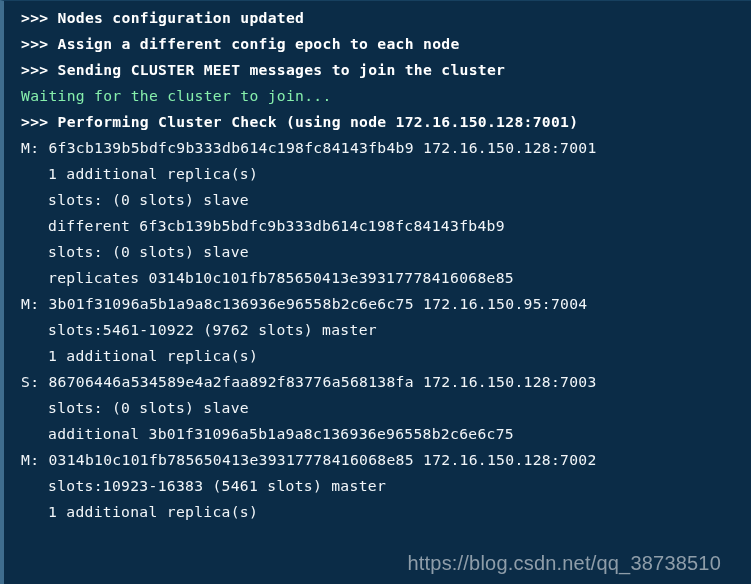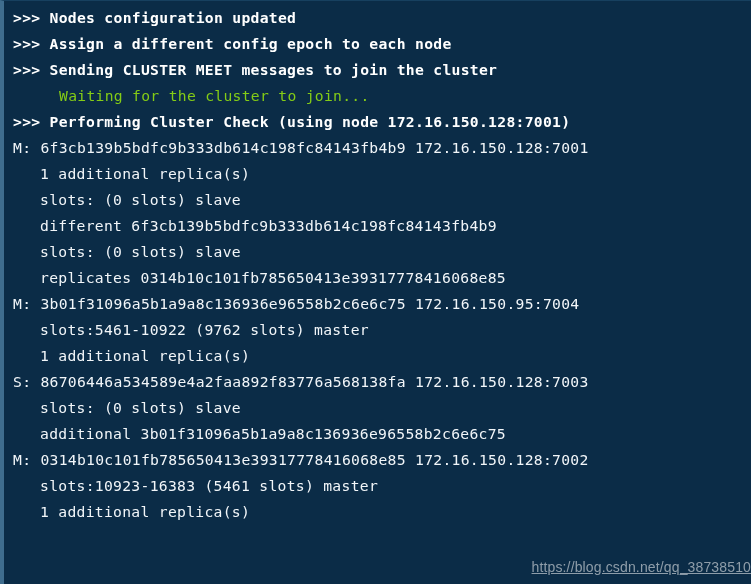--- a/index.html
+++ b/index.html
@@ -15,58 +15,56 @@
     font-family: "DejaVu Sans Mono", "Liberation Mono", monospace;
   }
   #terminal {
     position: relative;
     width: 751px;
     height: 584px;
     background: #0b2c47;
     box-sizing: border-box;
     border-left: 4px solid #3f6d8e;
     border-top: 1px solid #17405f;
-    padding: 4px 0 0 0;
+    padding: 4px 0 0 8px;
     overflow: hidden;
   }
   .line {
     display: block;
     height: 26px;
     line-height: 26px;
     font-size: 14.7px;
     letter-spacing: 0.02em;
     white-space: pre;
     padding-left: 9px;
     color: #e9eef2;
   }
   .line.bold {
     font-weight: bold;
     color: #ffffff;
   }
   .line.plain {
     font-weight: normal;
-    color: #84cc16;
-    margin-left: 46px;
+    color: #86efac;
   }
   .line.node {
     font-weight: normal;
     color: #f2f6f9;
   }
   .indent1 { padding-left: 36px; }
   .watermark {
     position: absolute;
-    right: 0;
+    right: 30px;
     bottom: 9px;
     font-family: "Liberation Sans", "DejaVu Sans", sans-serif;
-    font-size: 14px;
+    font-size: 20px;
     color: #9aa7b2;
     letter-spacing: 0.01em;
     white-space: pre;
     opacity: 0.92;
-    text-decoration: underline;
   }
 </style>
 </head>
 <body>
 
 <div id="terminal">
   <div id="terminal-output">
       <div class="line bold">&gt;&gt;&gt; Nodes configuration updated</div>
       <div class="line bold">&gt;&gt;&gt; Assign a different config epoch to each node</div>
       <div class="line bold">&gt;&gt;&gt; Sending CLUSTER MEET messages to join the cluster</div>

